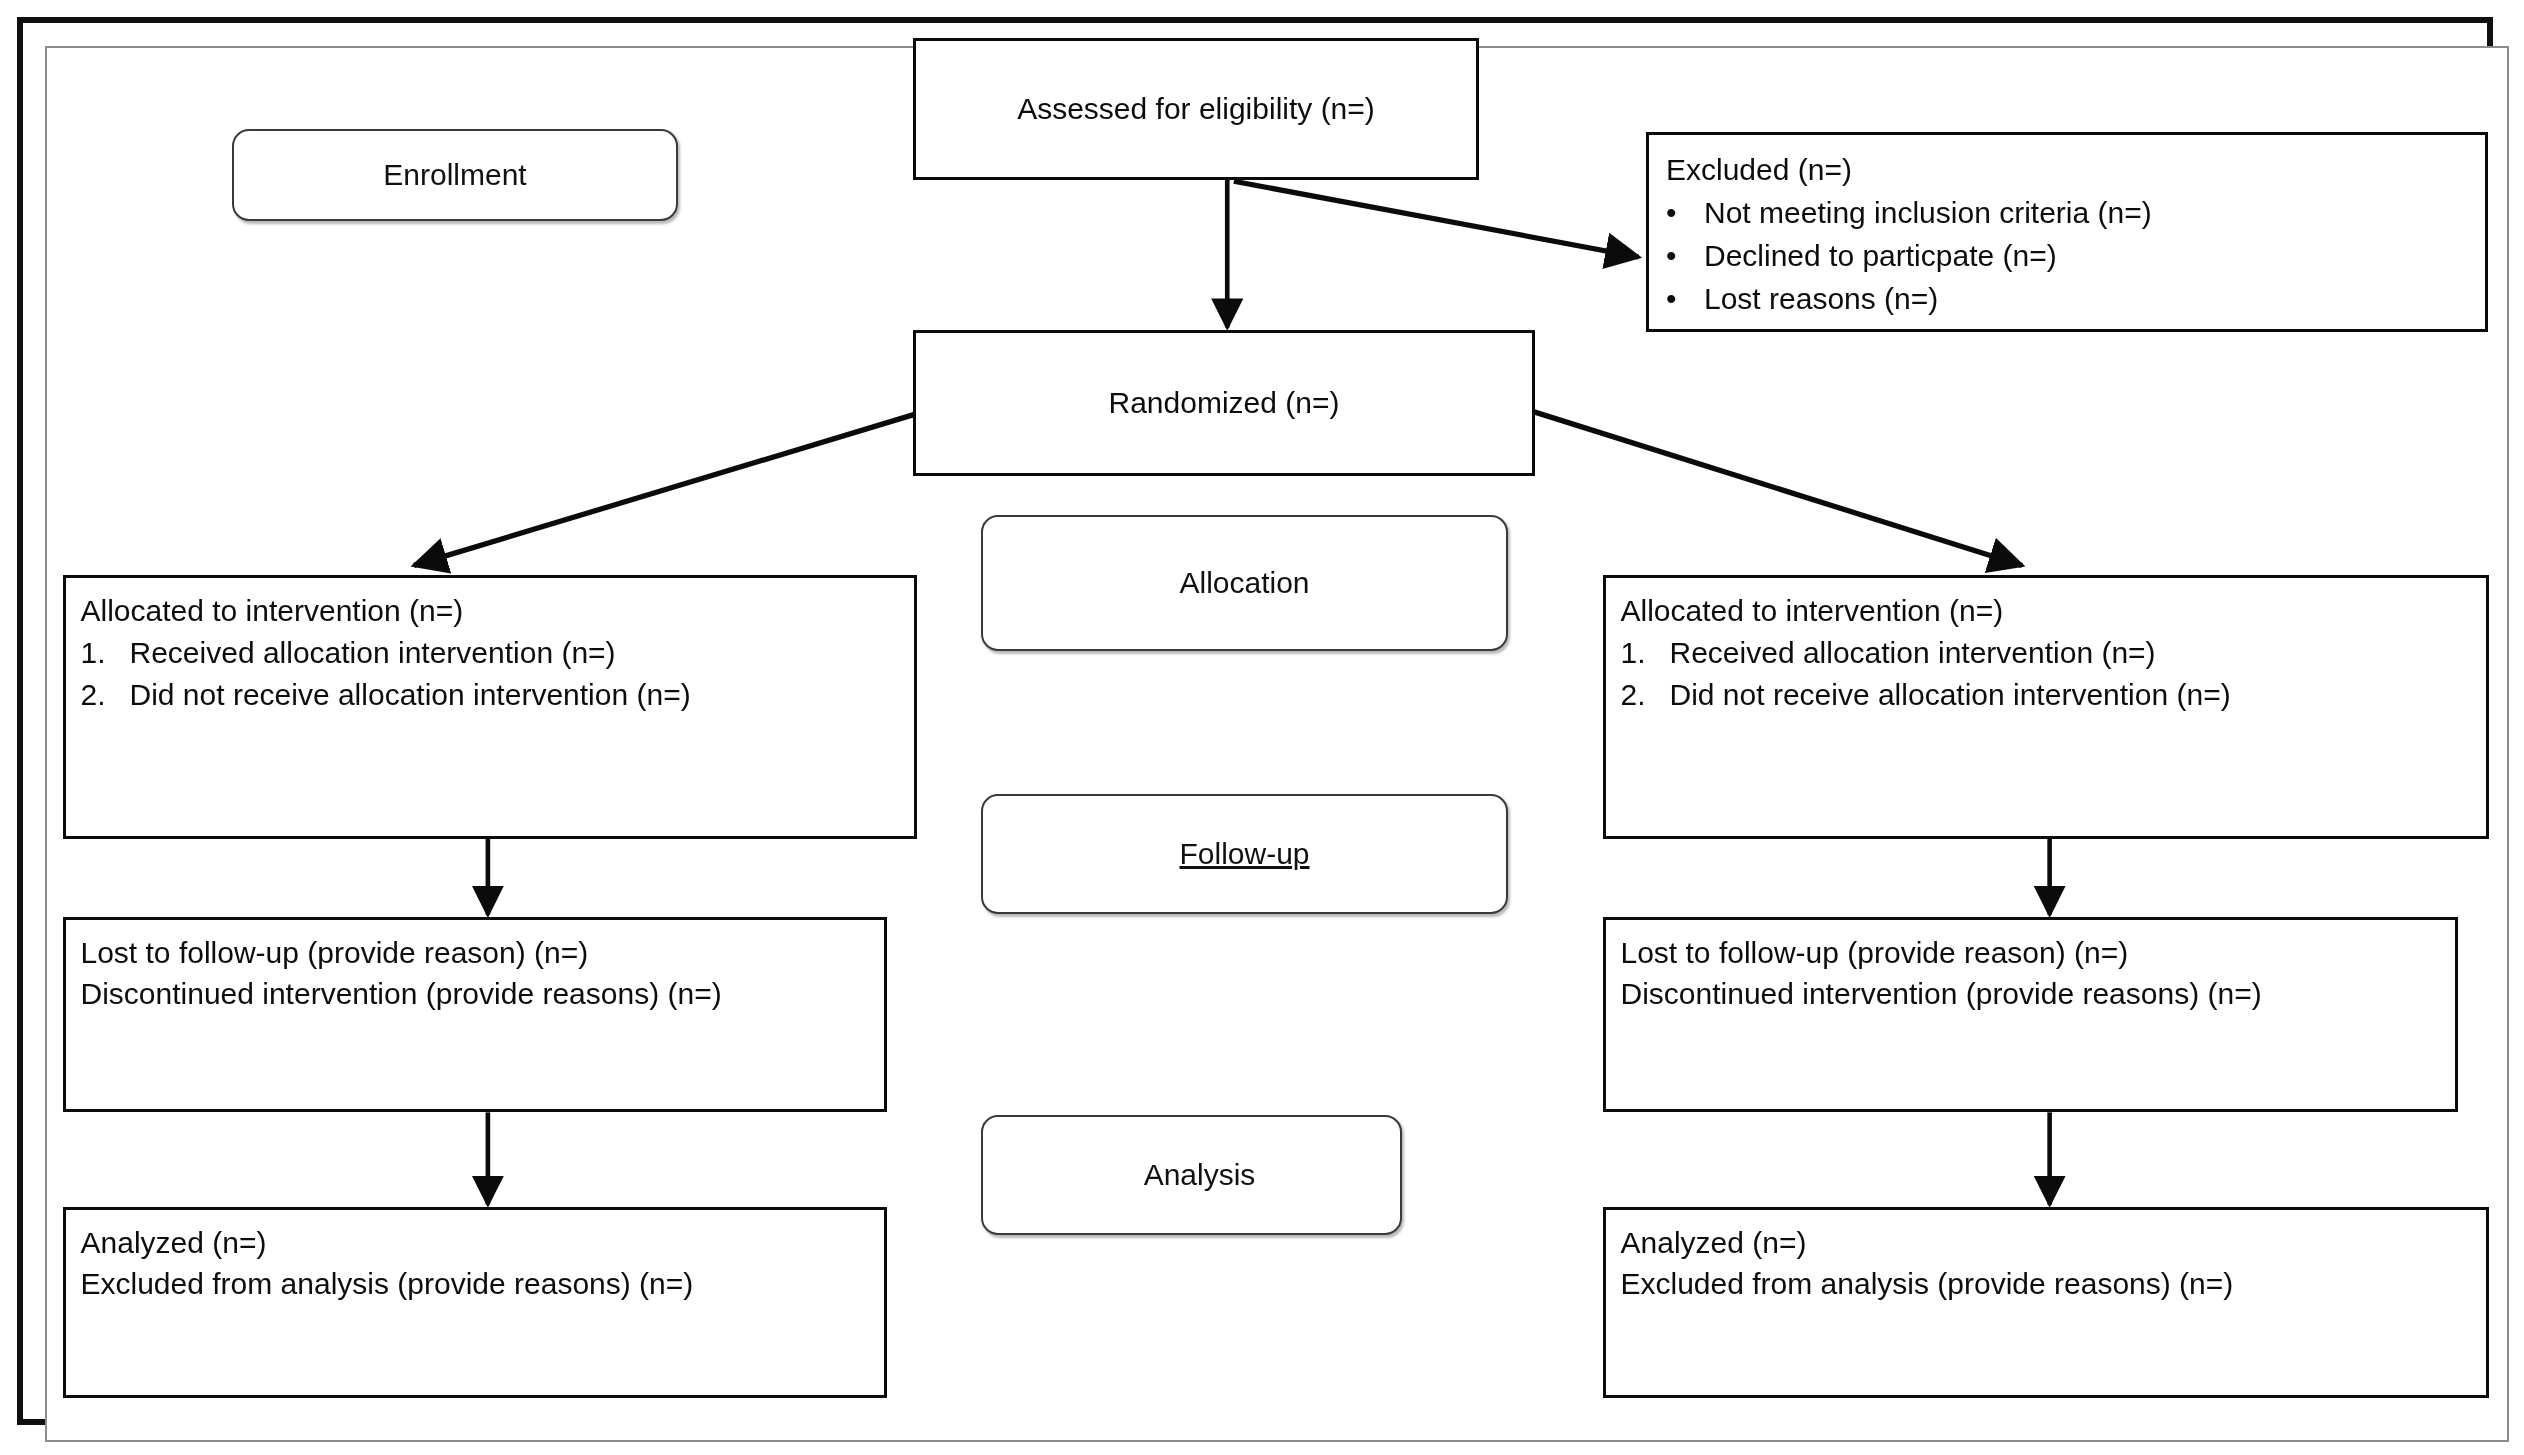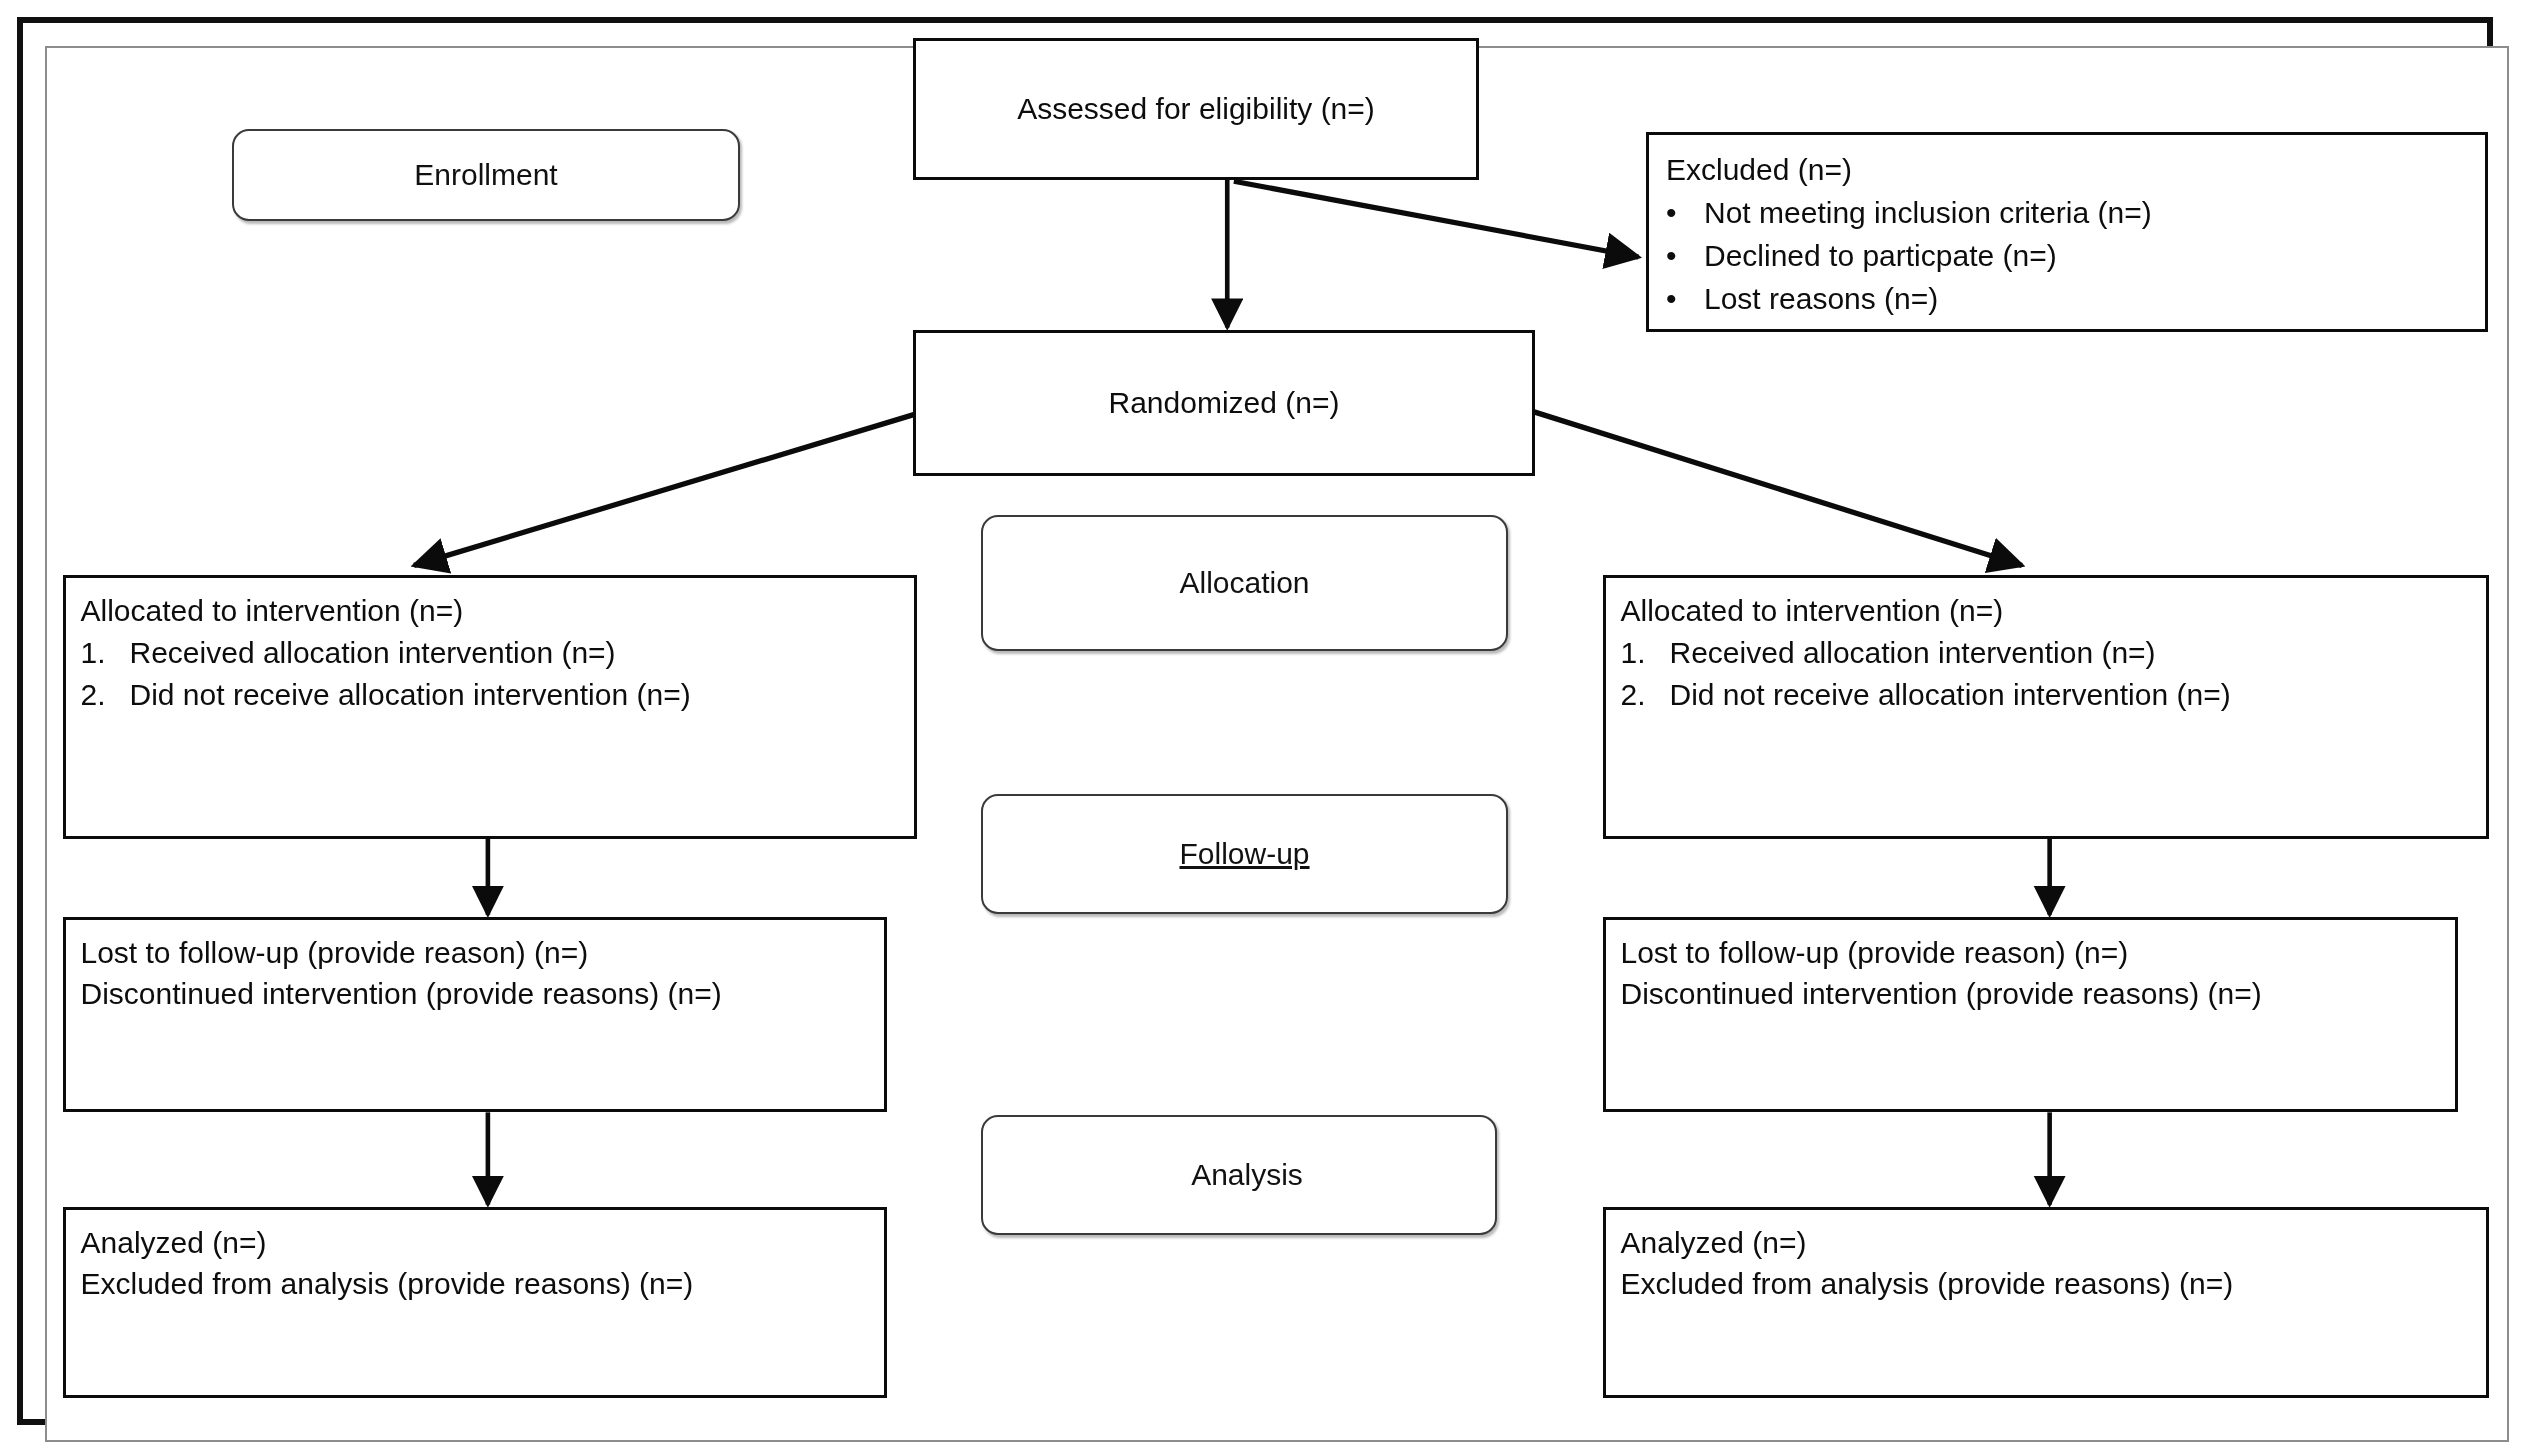--- a/index.html
+++ b/index.html
@@ -76,33 +76,33 @@
 
     <line x1="740" y1="1272" x2="740" y2="1388" stroke="#0b0b0b" stroke-width="7" marker-end="url(#ah)"></line>
 
     <line x1="740" y1="1688" x2="740" y2="1828" stroke="#0b0b0b" stroke-width="7" marker-end="url(#ah)"></line>
 
     <line x1="3110" y1="1272" x2="3110" y2="1388" stroke="#0b0b0b" stroke-width="7" marker-end="url(#ah)"></line>
 
     <line x1="3110" y1="1688" x2="3110" y2="1828" stroke="#0b0b0b" stroke-width="7" marker-end="url(#ah)"></line>
   </svg>
 
-  <div class="pill" style="left:232px;top:129px;width:508px;height:92px;">
+  <div class="pill" style="left:232px;top:129px;width:446px;height:92px;">
     <span>Enrollment</span>
   </div>
 
   <div class="pill" style="left:981px;top:515px;width:527px;height:136px;">
     <span>Allocation</span>
   </div>
 
   <div class="pill" style="left:981px;top:794px;width:527px;height:120px;text-decoration:underline;">
     <span>Follow-up</span>
   </div>
 
-  <div class="pill" style="left:981px;top:1115px;width:516px;height:120px;padding-left:16px;">
+  <div class="pill" style="left:981px;top:1115px;width:421px;height:120px;padding-left:16px;">
     <span>Analysis</span>
   </div>
 
   <div class="box center" style="left:913px;top:38px;width:566px;height:142px;">
     <span class="ln">Assessed for eligibility (n=)</span>
   </div>
 
   <div class="box" style="left:1646px;top:132px;width:842px;height:200px;padding:14.5px 17px;">
     <span class="ln">Excluded (n=)</span>
     <ul class="blist">

